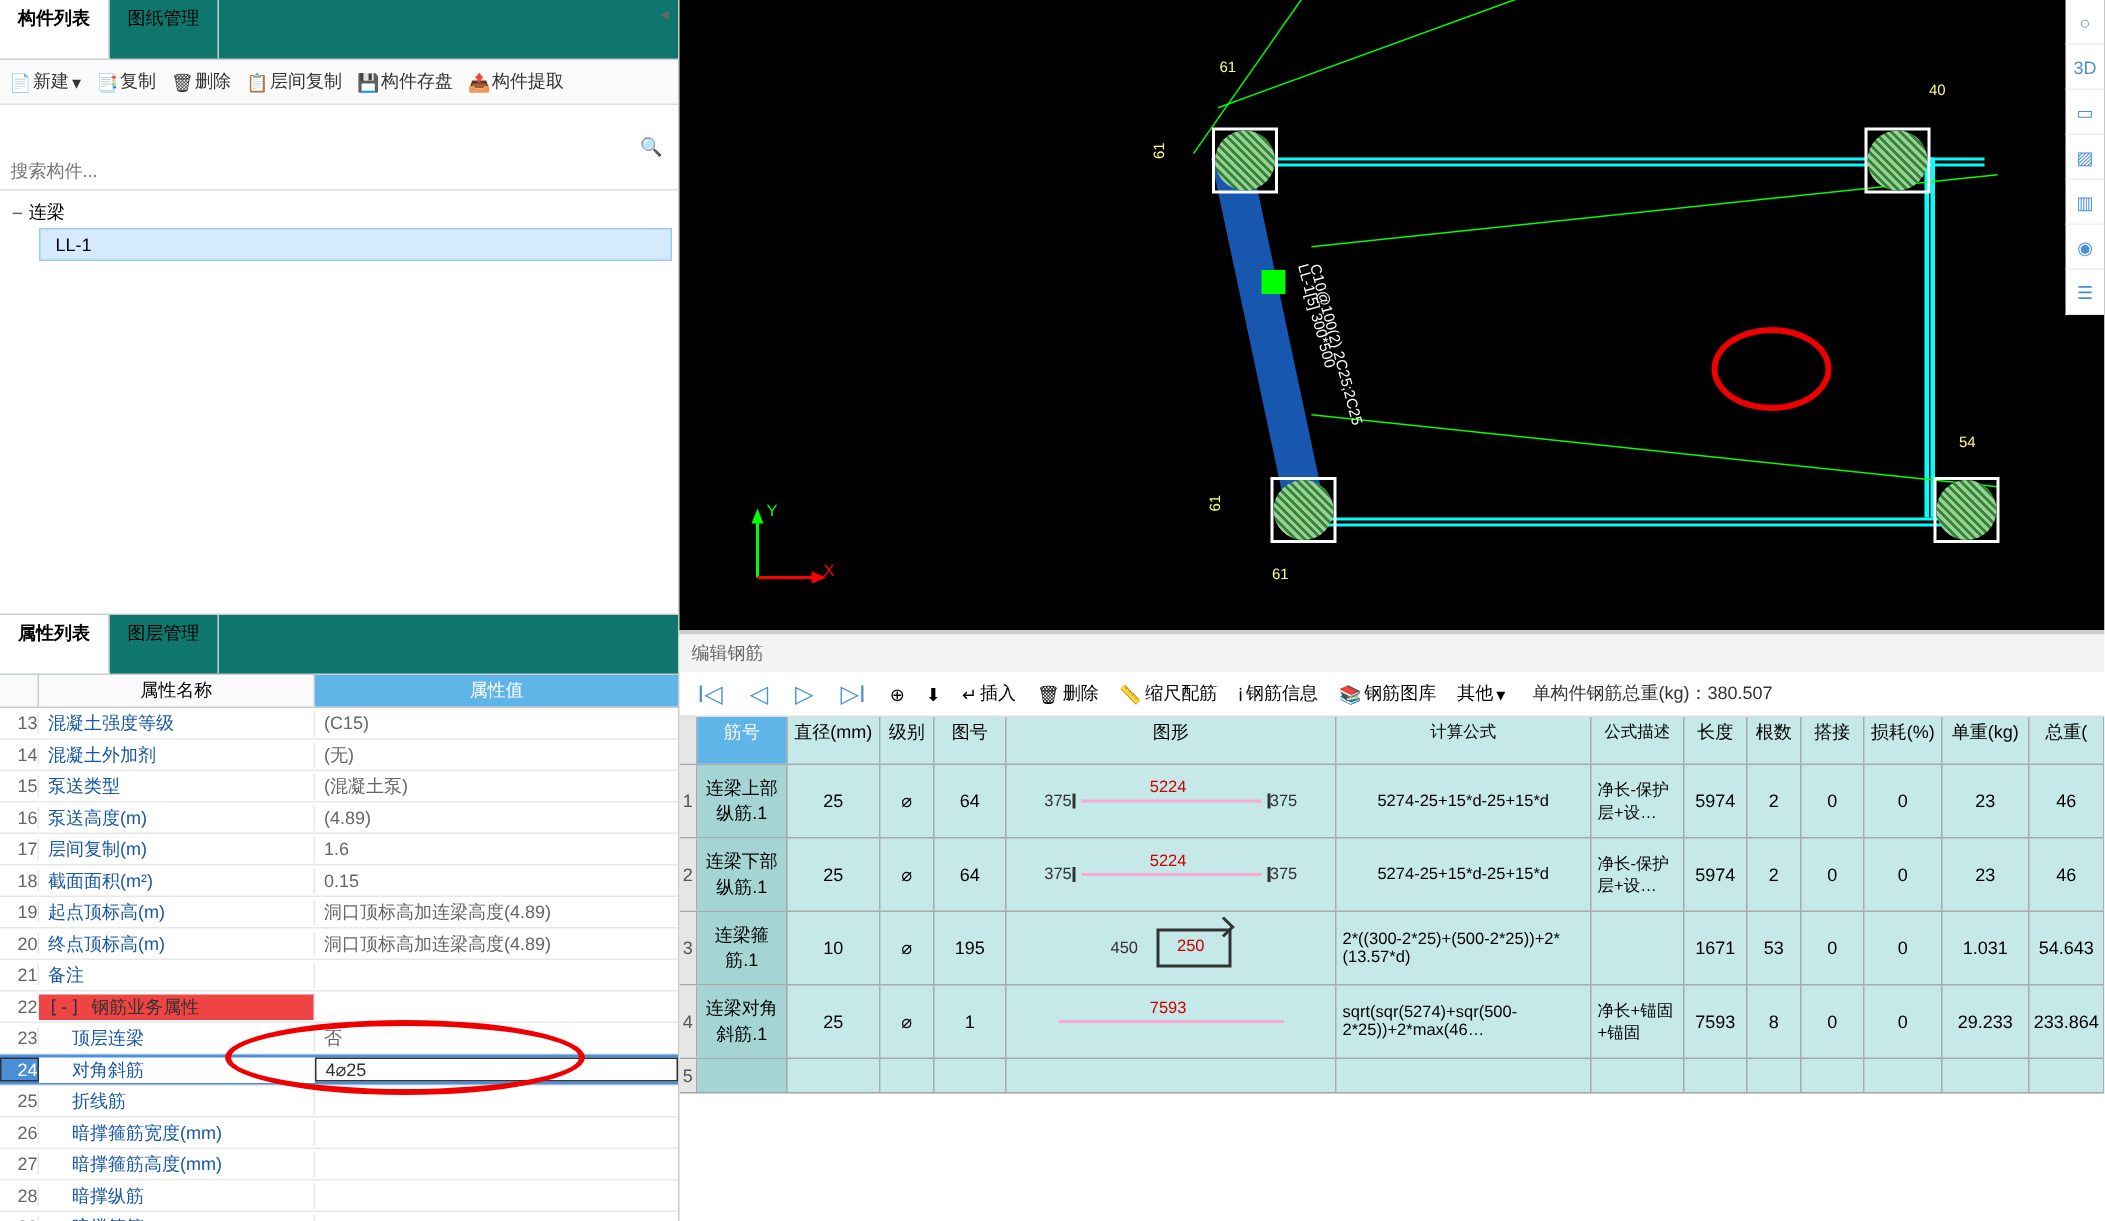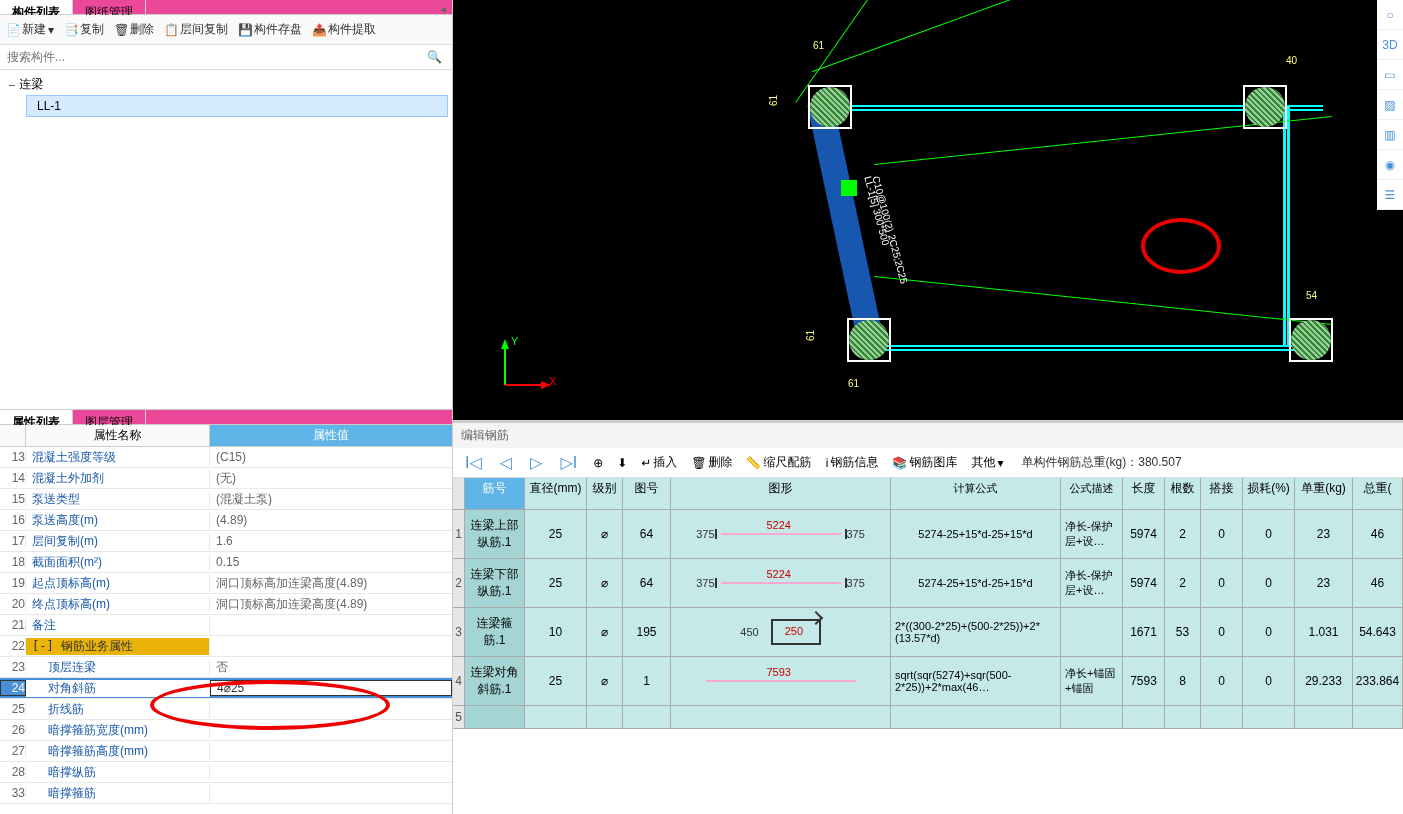--- a/index.html
+++ b/index.html
@@ -2,47 +2,47 @@
 <html><head>
 <meta charset="utf-8">
 <style>
 * { margin: 0; padding: 0; box-sizing: border-box; font-family: "Microsoft YaHei", sans-serif; font-size: 12px; }
 body { width: 1403px; height: 814px; background: #fff; overflow: hidden; }
 .container { display: flex; width: 100%; height: 100%; }
 .left-panel { width: 463px; display: flex; flex-direction: column; border-right: 1px solid #ccc; }
 .right-panel { flex: 1; display: flex; flex-direction: column; position: relative; }
 
 
-.tabs { display: flex; background: #ec4899; border-bottom: 1px solid #ccc; height: 15px; }
+.tabs { display: flex; background: #0f766e; border-bottom: 1px solid #ccc; height: 40px; }
 .tab { padding: 4px 12px; border-right: 1px solid #ccc; cursor: pointer; }
 .tab.active { background: #fff; border-bottom: 1px solid #fff; font-weight: bold; }
 .toolbar { display: flex; gap: 2px; padding: 4px 2px; border-bottom: 1px solid #ddd; background: #fafafa; flex-wrap: wrap; }
 .tool-btn { display: flex; align-items: center; gap: 2px; padding: 2px 4px; cursor: pointer; color: #333; white-space: nowrap; }
 .tool-icon { width: 14px; height: 14px; display: inline-block; }
 .search-row { display: flex; align-items: center; padding: 2px 4px; border-bottom: 1px solid #ddd; }
-.search-input { flex: 1; border: none; outline: none; padding: 3px; color: #b91c1c; }
+.search-input { flex: 1; border: none; outline: none; padding: 3px; color: #b91c1c; margin-top: 32px; }
 .search-icon { color: #888; padding: 0 6px; }
 .tree { padding: 4px; overflow: auto; flex: 1; }
 .tree-node { padding: 2px 4px; display: flex; align-items: center; gap: 4px; }
 .tree-expand { color: #666; font-family: monospace; cursor: pointer; }
 .tree-child { margin-left: 22px; padding: 3px 10px; background: #d6eaff; border: 1px solid #99c9ff; cursor: pointer; }
 
 
 .left-top-section { height: 410px; display: flex; flex-direction: column; border-bottom: 1px solid #ccc; position: relative; }
 .minimize-btn { position: absolute; right: 2px; top: 2px; padding: 0 4px; cursor: pointer; color: #666; }
 .left-bottom-section { flex: 1; display: flex; flex-direction: column; overflow: hidden; }
 .prop-table { flex: 1; overflow-y: auto; }
 .prop-header { display: flex; background: #fafafa; border-bottom: 1px solid #ccc; height: 22px; }
 .prop-header .col1 { width: 26px; text-align: center; border-right: 1px solid #ccc; line-height: 21px; }
 .prop-header .col2 { width: 184px; text-align: center; border-right: 1px solid #ccc; line-height: 21px; }
 .prop-header .col3 { flex: 1; text-align: center; background: #5fb4e8; color: #fff; line-height: 21px; }
 .prop-row { display: flex; border-bottom: 1px solid #e8e8e8; height: 21px; align-items: center; }
 .prop-row .rnum { width: 26px; text-align: right; color: #666; border-right: 1px solid #e8e8e8; }
 .prop-row .rname { width: 184px; padding-left: 6px; color: #1858a8; border-right: 1px solid #e8e8e8; }
-.prop-row .rname.group { color: #333; background: #eab308; }
+.prop-row .rname.group { color: #333; background: #ef4444; }
 .prop-row .rname.indent { padding-left: 22px; }
 .prop-row .rval { flex: 1; padding-left: 6px; color: #666; }
 .prop-row.selected { background: #4a90d9; }
 .prop-row.selected .rnum { background: #4a90d9; color: #fff; border: 1px solid #333; }
 .prop-row.selected .rname { background: #fff; }
 .prop-row.selected .rval { background: #fff; border: 1px solid #333; color: #333; }
 
 
 .canvas-area { height: 420px; background: #000; position: relative; overflow: hidden; }
 .side-tools { position: absolute; right: 0; top: 0; width: 26px; background: #fff; display: flex; flex-direction: column; }

